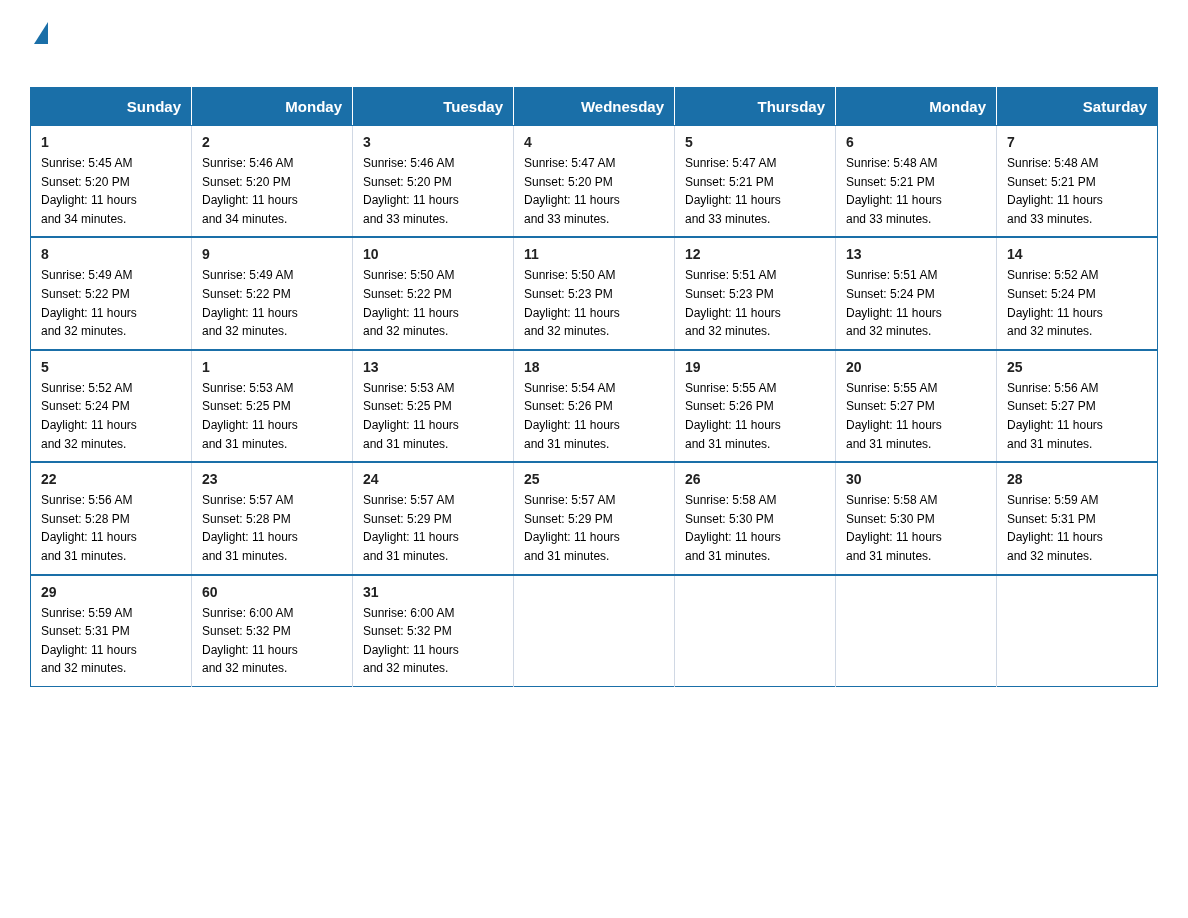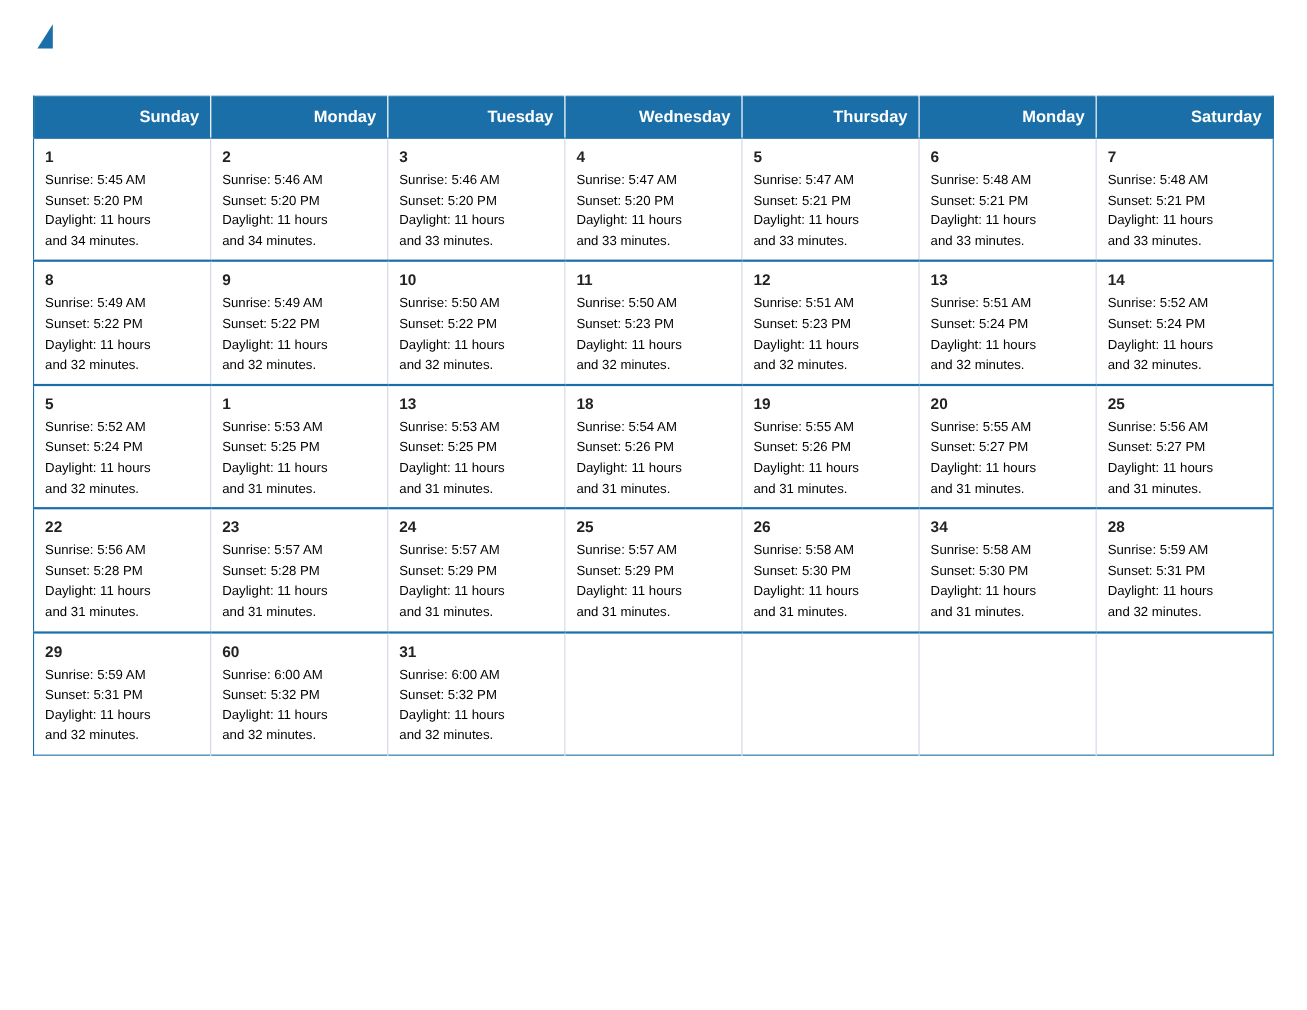--- a/index.html
+++ b/index.html
@@ -250,21 +250,21 @@
         </td>
         <td>
           <span class="day-num">25</span>
           <div class="day-info">Sunrise: 5:57 AM<br>Sunset: 5:29 PM<br>Daylight: 11 hours<br>and 31 minutes.</div>
         </td>
         <td>
           <span class="day-num">26</span>
           <div class="day-info">Sunrise: 5:58 AM<br>Sunset: 5:30 PM<br>Daylight: 11 hours<br>and 31 minutes.</div>
         </td>
         <td>
-          <span class="day-num">34</span>
+          <span class="day-num">30</span>
           <div class="day-info">Sunrise: 5:58 AM<br>Sunset: 5:30 PM<br>Daylight: 11 hours<br>and 31 minutes.</div>
         </td>
         <td>
           <span class="day-num">28</span>
           <div class="day-info">Sunrise: 5:59 AM<br>Sunset: 5:31 PM<br>Daylight: 11 hours<br>and 32 minutes.</div>
         </td>
       </tr>
       <tr>
         <td>
           <span class="day-num">29</span>

